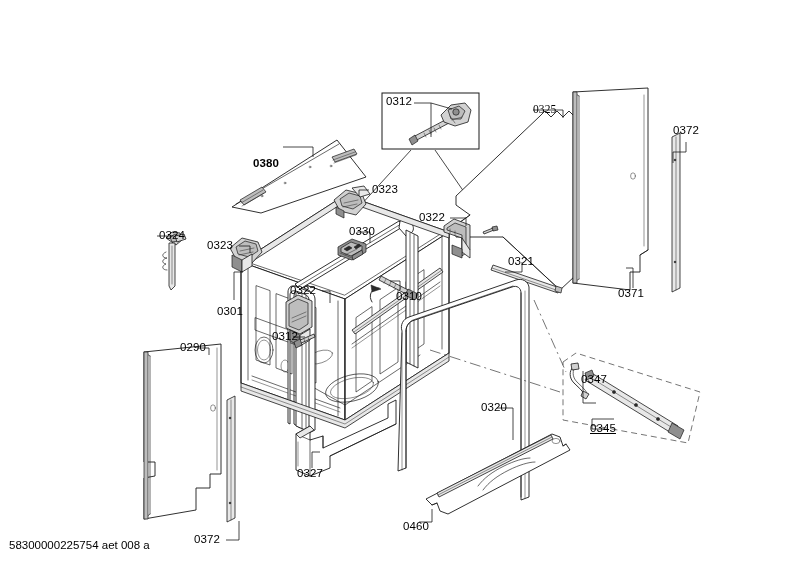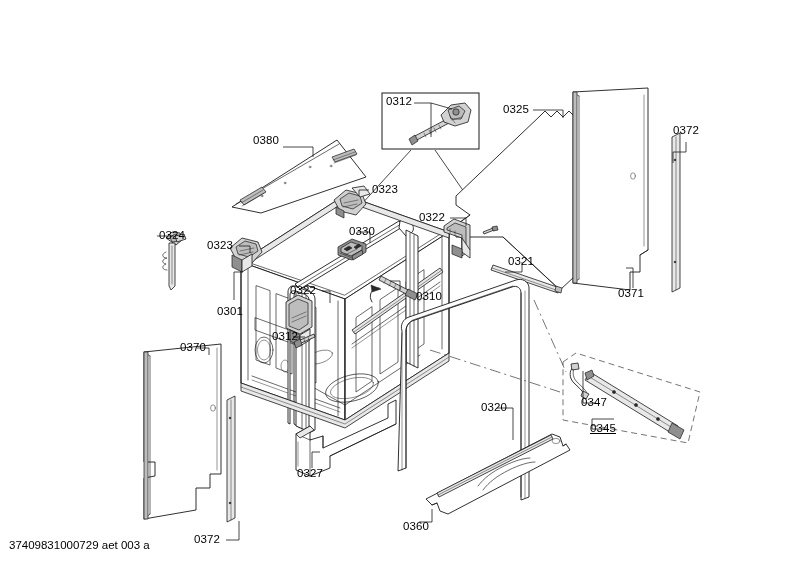--- a/index.html
+++ b/index.html
@@ -338,38 +338,38 @@
       <path class="leader" d="M596,403 L583,403 L583,371"></path>
       <path class="leader" d="M605,429 L592,429 L592,419 L614,419"></path>
       <path class="leader" d="M497,408 L513,408 L513,440"></path>
       <path class="leader" d="M312,468 L312,452 L320,452"></path>
       <path class="leader" d="M419,522 L432,522 L432,509"></path>
       <path class="leader" d="M226,540 L239,540 L239,521"></path>
     </g>
 
   </svg>
 
-  <div class="lbl" style="left:253px;top:135px;">0380</div>
+  <div class="lbl" style="left:253px;top:158px;font-weight:bold;">0380</div>
   <div class="lbl" style="left:386px;top:96px;">0312</div>
-  <div class="lbl" style="left:503px;top:104px;">0325</div>
+  <div class="lbl" style="left:533px;top:104px;font-family:Liberation Serif, serif;">0325</div>
   <div class="lbl" style="left:673px;top:125px;">0372</div>
   <div class="lbl" style="left:372px;top:184px;">0323</div>
   <div class="lbl" style="left:419px;top:212px;">0322</div>
   <div class="lbl" style="left:140px;top:230px;padding-left:19px;">0324</div>
   <div class="lbl" style="left:207px;top:240px;">0323</div>
   <div class="lbl" style="left:325px;top:226px;padding-left:24px;">0330</div>
   <div class="lbl" style="left:508px;top:256px;">0321</div>
   <div class="lbl" style="left:618px;top:288px;">0371</div>
   <div class="lbl" style="left:217px;top:306px;">0301</div>
   <div class="lbl" style="left:290px;top:285px;">0322</div>
-  <div class="lbl" style="left:396px;top:291px;margin-left:20px;">0310</div>
+  <div class="lbl" style="left:396px;top:291px;">0310</div>
   <div class="lbl" style="left:272px;top:331px;">0312</div>
-  <div class="lbl" style="left:180px;top:342px;">0370</div>
-  <div class="lbl" style="left:581px;top:397px;">0347</div>
+  <div class="lbl" style="left:180px;top:342px;">0290</div>
+  <div class="lbl" style="left:581px;top:374px;">0347</div>
   <div class="lbl" style="left:590px;top:423px;text-decoration:underline;">0345</div>
   <div class="lbl" style="left:481px;top:402px;">0320</div>
   <div class="lbl" style="left:297px;top:468px;">0327</div>
-  <div class="lbl" style="left:403px;top:521px;">0360</div>
+  <div class="lbl" style="left:403px;top:521px;">0460</div>
   <div class="lbl" style="left:194px;top:534px;">0372</div>
 
-  <div class="footer">37409831000729 aet 003 a</div>
+  <div class="footer">58300000225754 aet 008 a</div>
 
 </div>
 
 </body></html>

